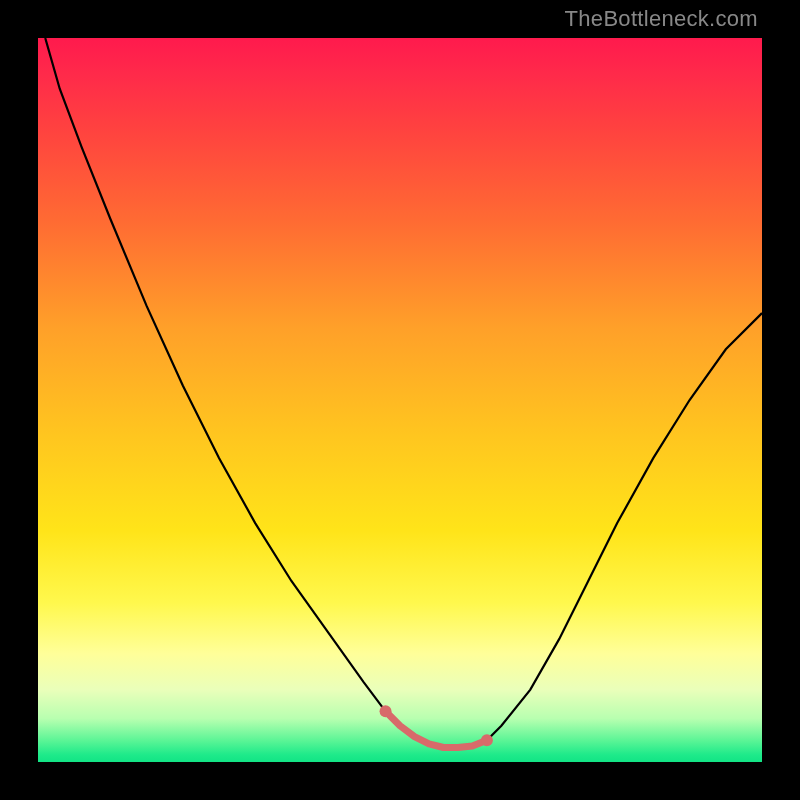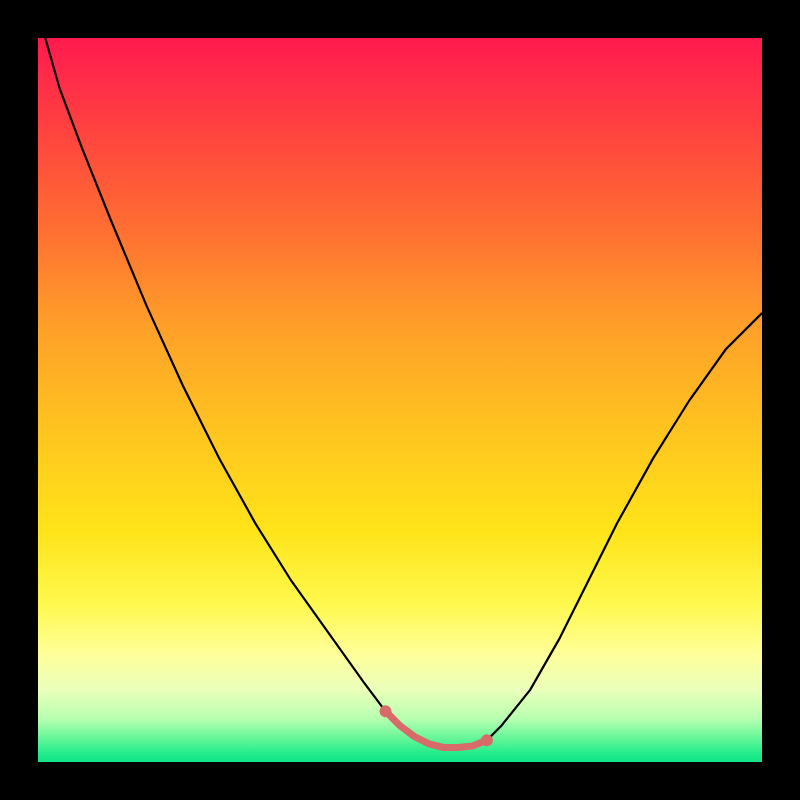--- a/index.html
+++ b/index.html
@@ -64,20 +64,21 @@
     font-weight: 500;
     letter-spacing: 0.3px;
     user-select: none;
   }
 </style>
 </head>
 <body>
 
 <div class="frame">
 
+  <div class="watermark">TheBottleneck.com</div>
 
   <div class="plot">
     <div class="gradient"></div>
     <svg class="curve" width="724" height="724" viewBox="0 0 724 724">
       <path id="curve-path" fill="none" stroke="#000000" stroke-width="2.2" d="M7.24 0.00 L21.72 50.68 L43.44 108.60 L72.40 181.00 L108.60 267.88 L144.80 347.52 L181.00 419.92 L217.20 485.08 L253.40 543.00 L289.60 593.68 L325.80 644.36 L347.52 673.32 L362.00 687.80 L376.48 698.66 L390.96 705.90 L405.44 709.52 L419.92 709.52 L434.40 708.07 L448.88 702.28 L463.36 687.80 L492.32 651.60 L521.28 600.92 L550.24 543.00 L579.20 485.08 L615.40 419.92 L651.60 362.00 L687.80 311.32 L724.00 275.12 "></path>
       <path id="highlight-path" fill="none" stroke="#d86a6a" stroke-width="7" stroke-linecap="round" stroke-linejoin="round" d="M347.52 673.32 L362.00 687.80 L376.48 698.66 L390.96 705.90 L405.44 709.52 L419.92 709.52 L434.40 708.07 L448.88 702.28 "></path>
       <g id="highlight-dots">
           <circle cx="347.52" cy="673.32" r="6" fill="#d86a6a"></circle>
           <circle cx="448.88" cy="702.28" r="6" fill="#d86a6a"></circle>
         </g>

